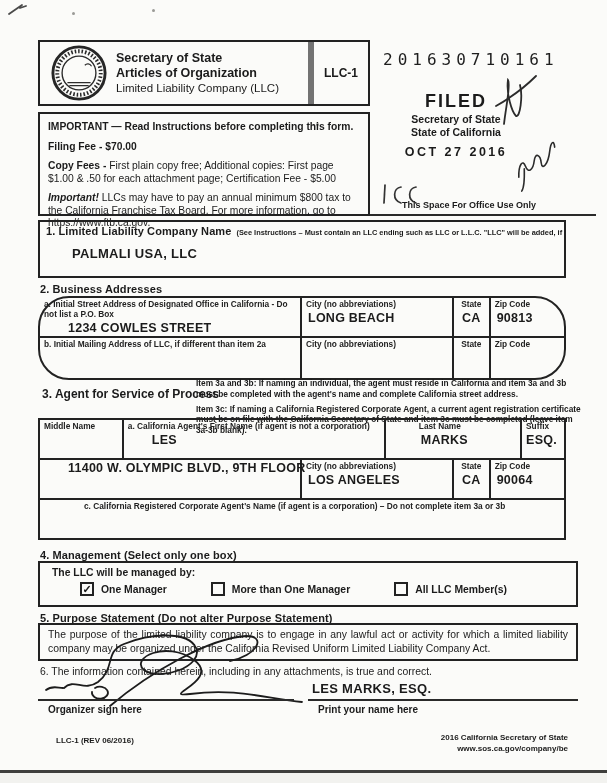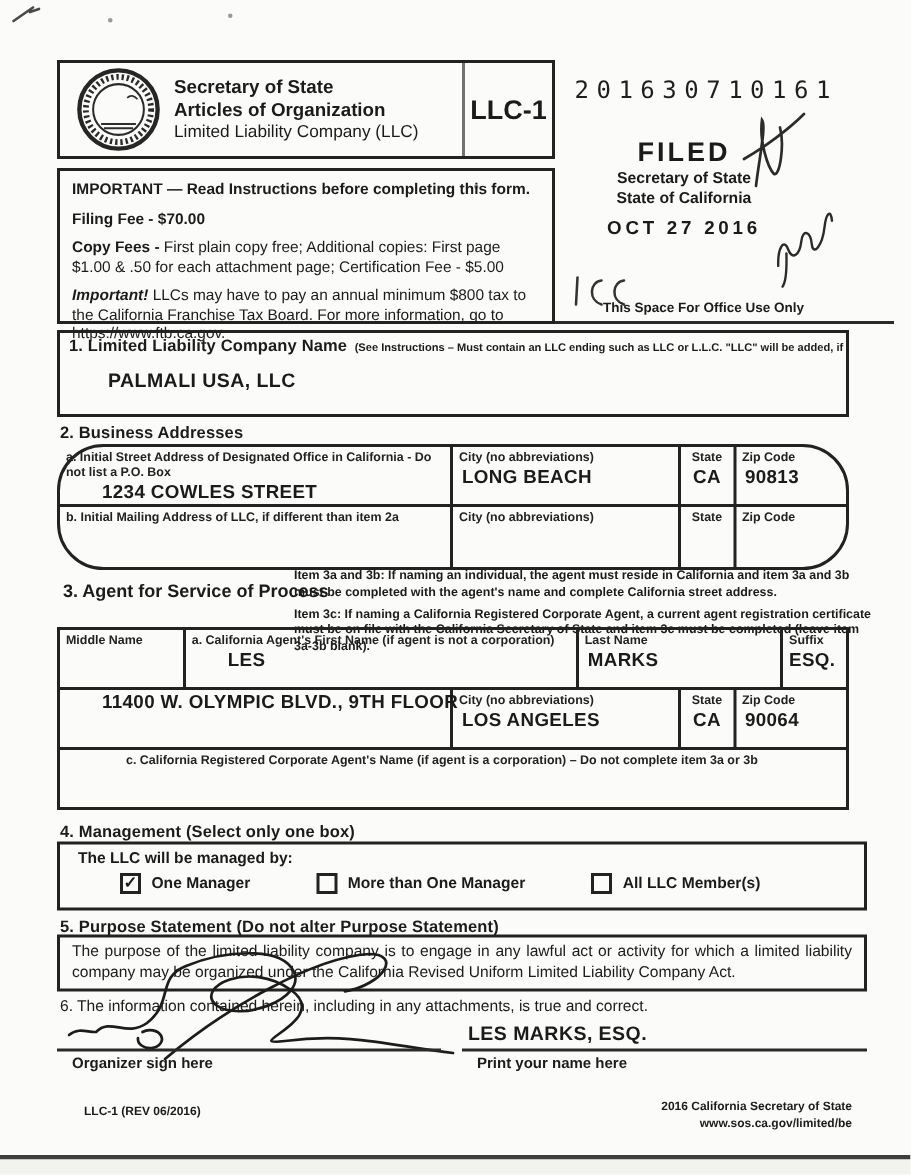--- a/index.html
+++ b/index.html
@@ -13,32 +13,32 @@
   }
   .abs { position:absolute; }
   .b2 { border:2px solid #222; }
   .h { font-weight:bold; font-size:11px; letter-spacing:.1px; }
   .lbl { font-size:8.3px; font-weight:600; padding:2px 4px 0 4px; line-height:1.2; color:#222; }
   .cellval { font-size:12.5px; font-weight:600; letter-spacing:.25px; padding:1px 6px 0 6px; }
   .indent { padding-left:28px; }
   .cell { border-right:2px solid #222; height:100%; }
   .cell:last-child { border-right:none; }
   .c-main { width:50%; } .c-city { width:29%; } .c-state { width:7%; text-align:center; } .c-zip { width:14%; }
-  .a-first { width:50%; } .a-mid { width:16%; } .a-last { width:26%; } .a-suf { width:8%; }
+  .a-first { width:50%; } .a-mid { width:16%; } .a-last { width:26%;padding-left:29px; } .a-suf { width:8%; }
   .hline { background:#2a2a2a; height:2px; }
   .speck { position:absolute; width:3px; height:3px; background:#9a9a96; border-radius:50%; }
   svg path, svg circle { fill:none; }
 
   .header-box { left:38px; top:40px; width:332px; height:66px; display:flex; align-items:center; }
   .seal-wrap { margin-left:10px; width:58px; height:58px; flex:0 0 auto; }
   .header-text { margin-left:8px; line-height:1.22; }
   .ht1 { font-size:12.5px; font-weight:bold; }
   .ht3 { font-size:11.5px; font-weight:400; }
-  .llc1-cell { position:absolute; right:0; top:0; width:60px; height:100%; border-left:2px solid #737373;
-               display:flex; align-items:center; justify-content:center; font-weight:bold; font-size:18px; }
+  .llc1-cell { position:absolute; right:0; top:0; width:60px; height:100%; border-left:6px solid #737373;
+               display:flex; align-items:center; justify-content:center; font-weight:bold; font-size:12px; }
 
   .fee-box { left:38px; top:112px; width:332px; height:104px; padding:7px 8px; font-size:10.3px; line-height:1.22; }
   .fee-box p { margin-bottom:7px; }
   .bold { font-weight:bold; }
   .boldital { font-weight:bold; font-style:italic; }
 
   .stamp-number { left:383px; top:50px; font-family:"DejaVu Sans Mono", monospace; font-size:16px;
                   letter-spacing:5px; color:#1e1e1e; white-space:nowrap; }
   .filed-block { left:390px; top:90px; width:132px; text-align:center; line-height:1.25; }
   .filed-title { font-size:18px; font-weight:bold; letter-spacing:2px; }
@@ -274,18 +274,18 @@
   </svg>
   <div class="abs hline sig-line"></div>
   <div class="abs hline name-line"></div>
   <div class="abs printed-name">LES MARKS, ESQ.</div>
   <div class="abs sign-cap">Organizer sign here</div>
   <div class="abs print-cap">Print your name here</div>
 
   <div class="abs foot-left">LLC-1 (REV 06/2016)</div>
   <div class="abs foot-right">
     <div>2016 California Secretary of State</div>
-    <div>www.sos.ca.gov/limited/be</div>
+    <div>www.sos.ca.gov/company/be</div>
   </div>
 
   <div class="abs bottom-scanline"></div>
   <div class="abs below-strip"></div>
 </div>
 
 </body></html>

